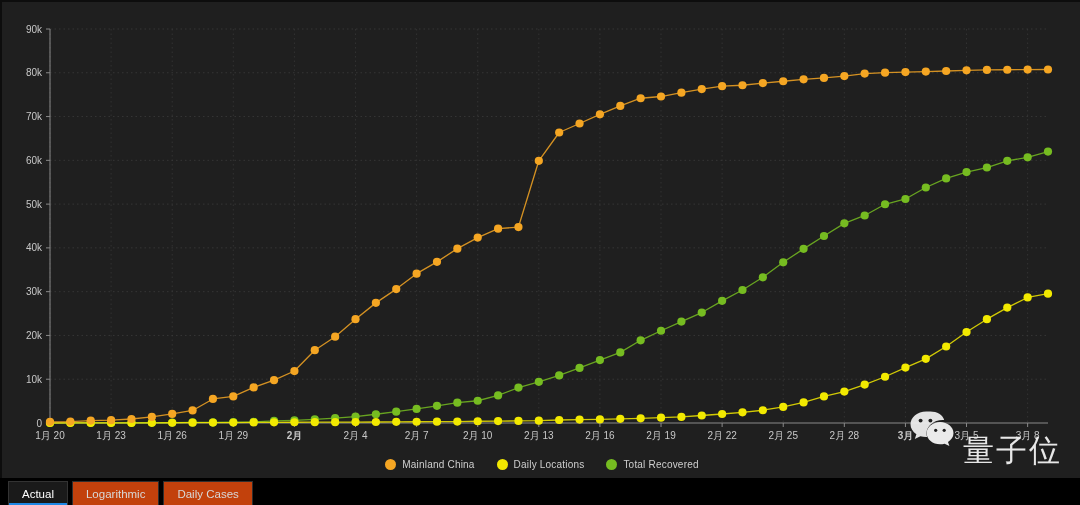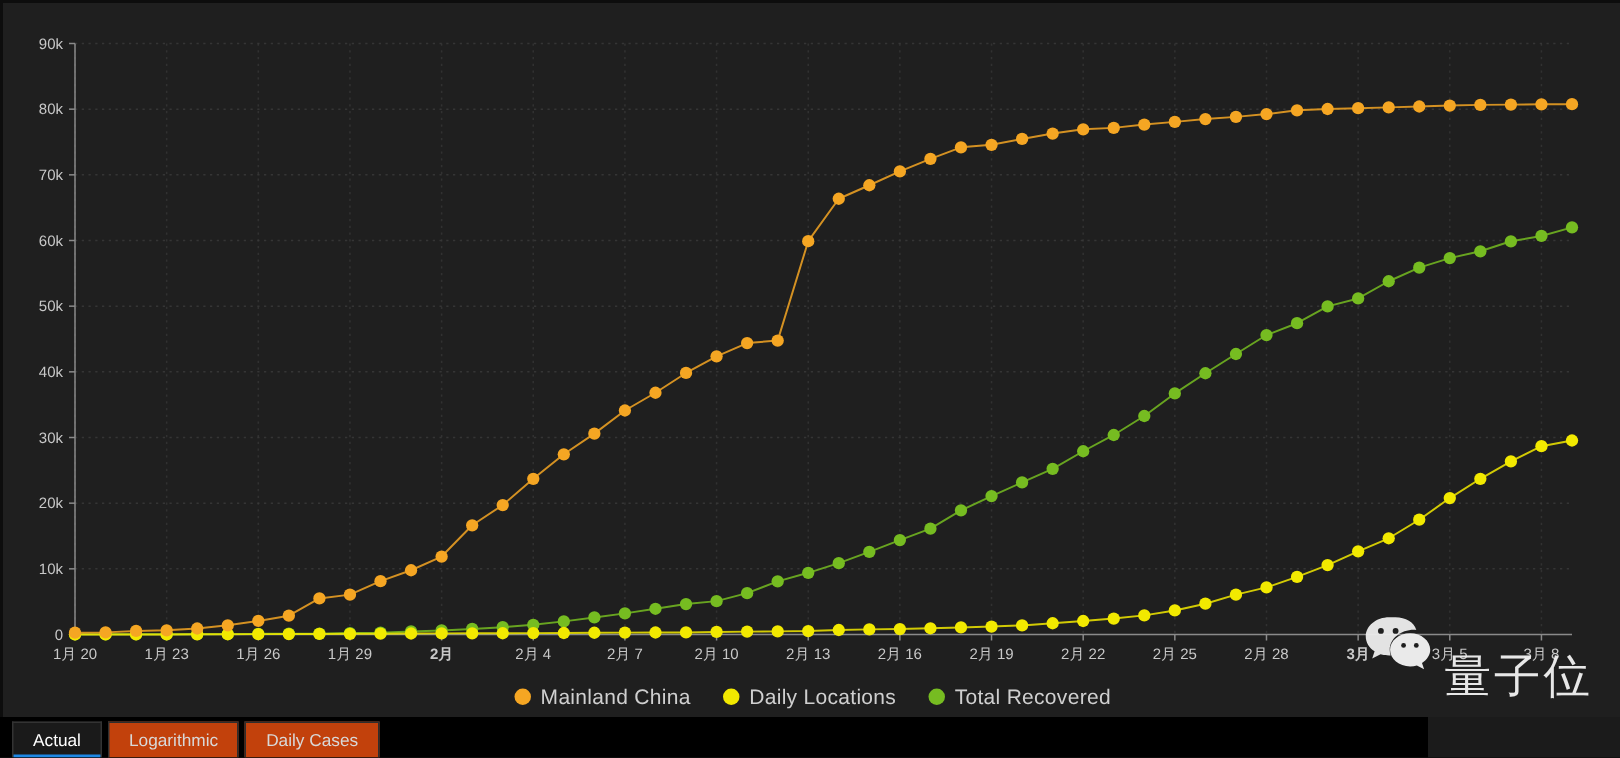--- a/index.html
+++ b/index.html
@@ -62,21 +62,21 @@
     cursor: pointer;
   }
   .legend-dot {
     width: 11px;
     height: 11px;
     border-radius: 50%;
     display: block;
     flex: 0 0 auto;
   }
   .legend-label {
-    font-size: 14px;
+    font-size: 10px;
     color: #cfcfcf;
     letter-spacing: 0.2px;
     white-space: nowrap;
   }
 
   
   #watermark {
     position: absolute;
     right: 18px;
     bottom: 12px;
@@ -94,21 +94,21 @@
     letter-spacing: 2px;
     line-height: 1;
     margin-top: 44px;
   }
 
   
   #tabbar {
     position: absolute;
     left: 0;
     bottom: 0;
-    width: 952px;
+    width: 1080px;
     height: 27px;
     background: #000000;
     display: flex;
     align-items: flex-end;
     padding-left: 8px;
     box-sizing: border-box;
   }
   .tab {
     height: 24px;
     min-width: 52px;

